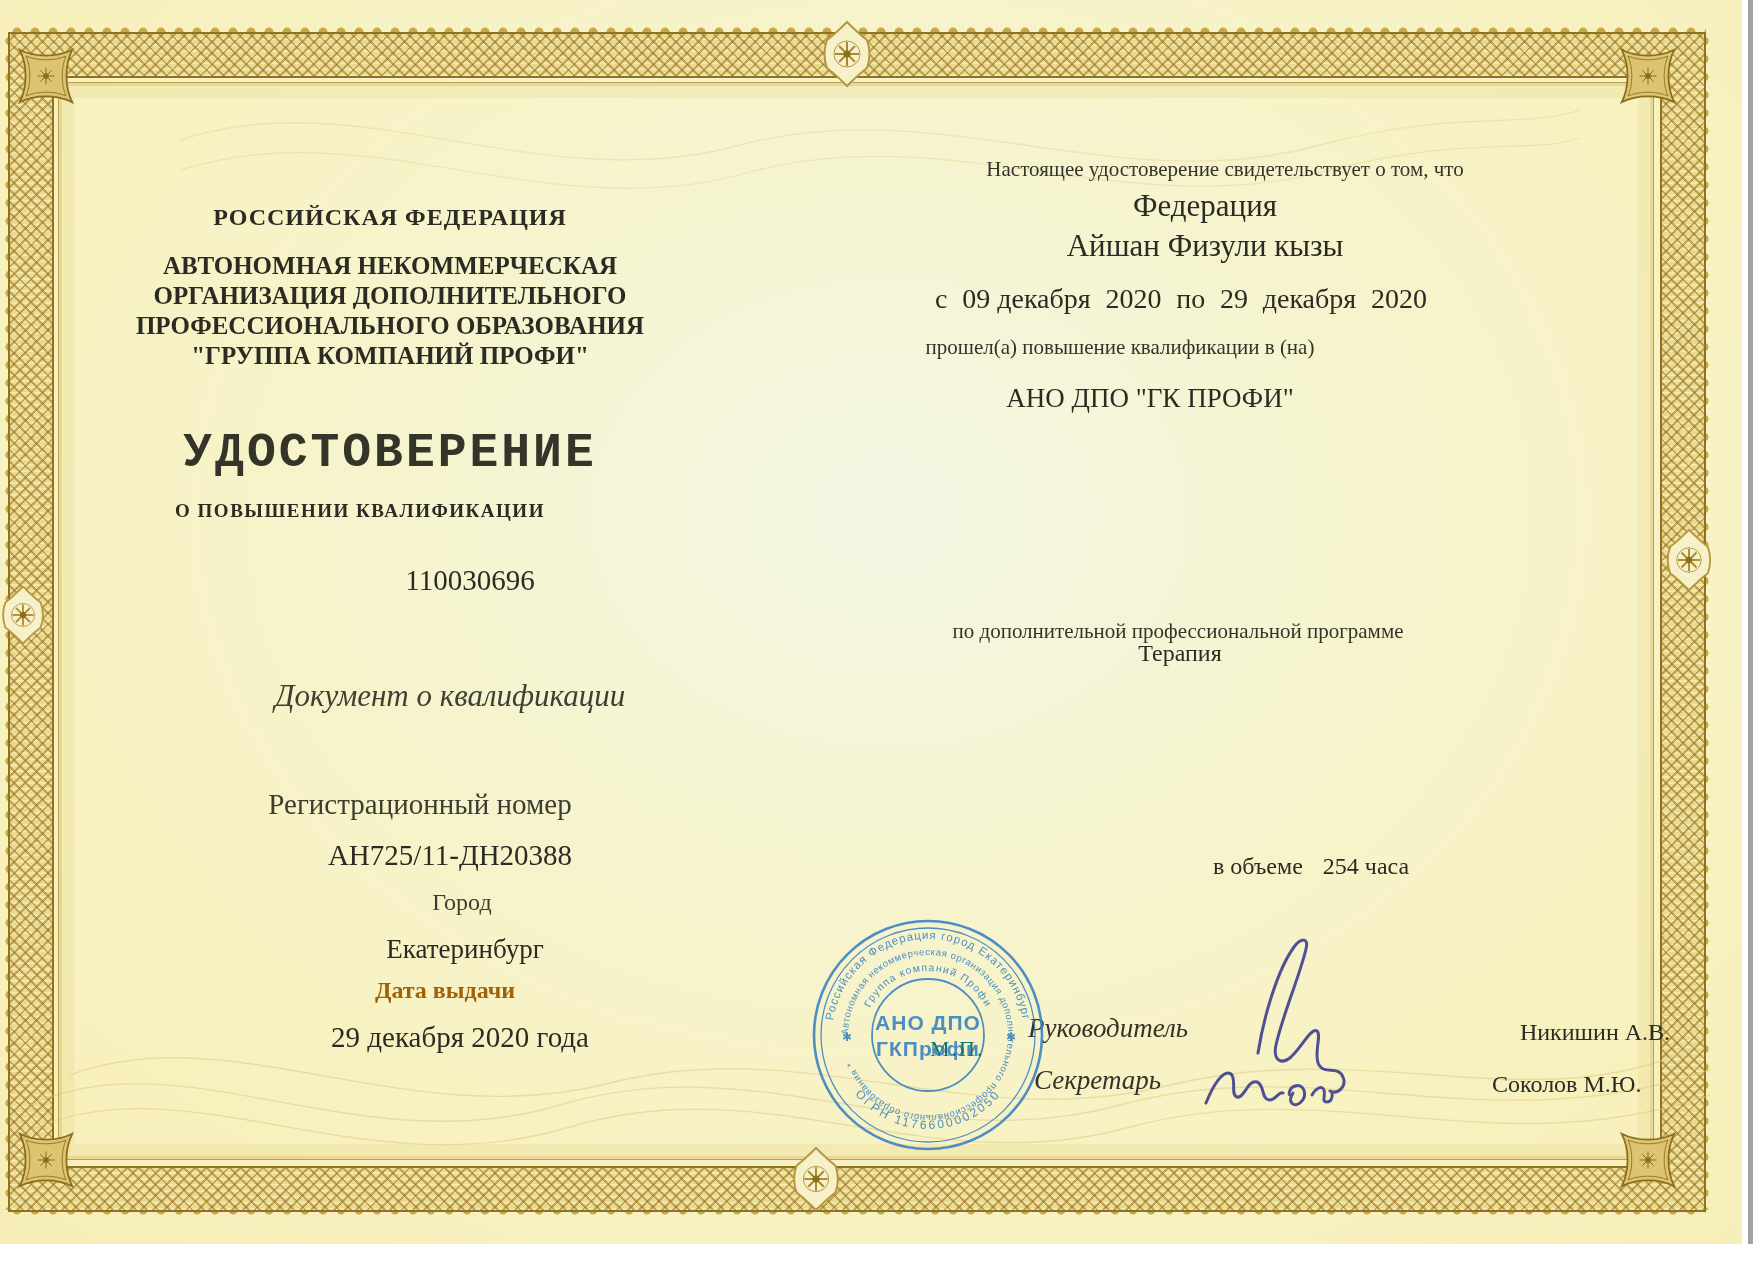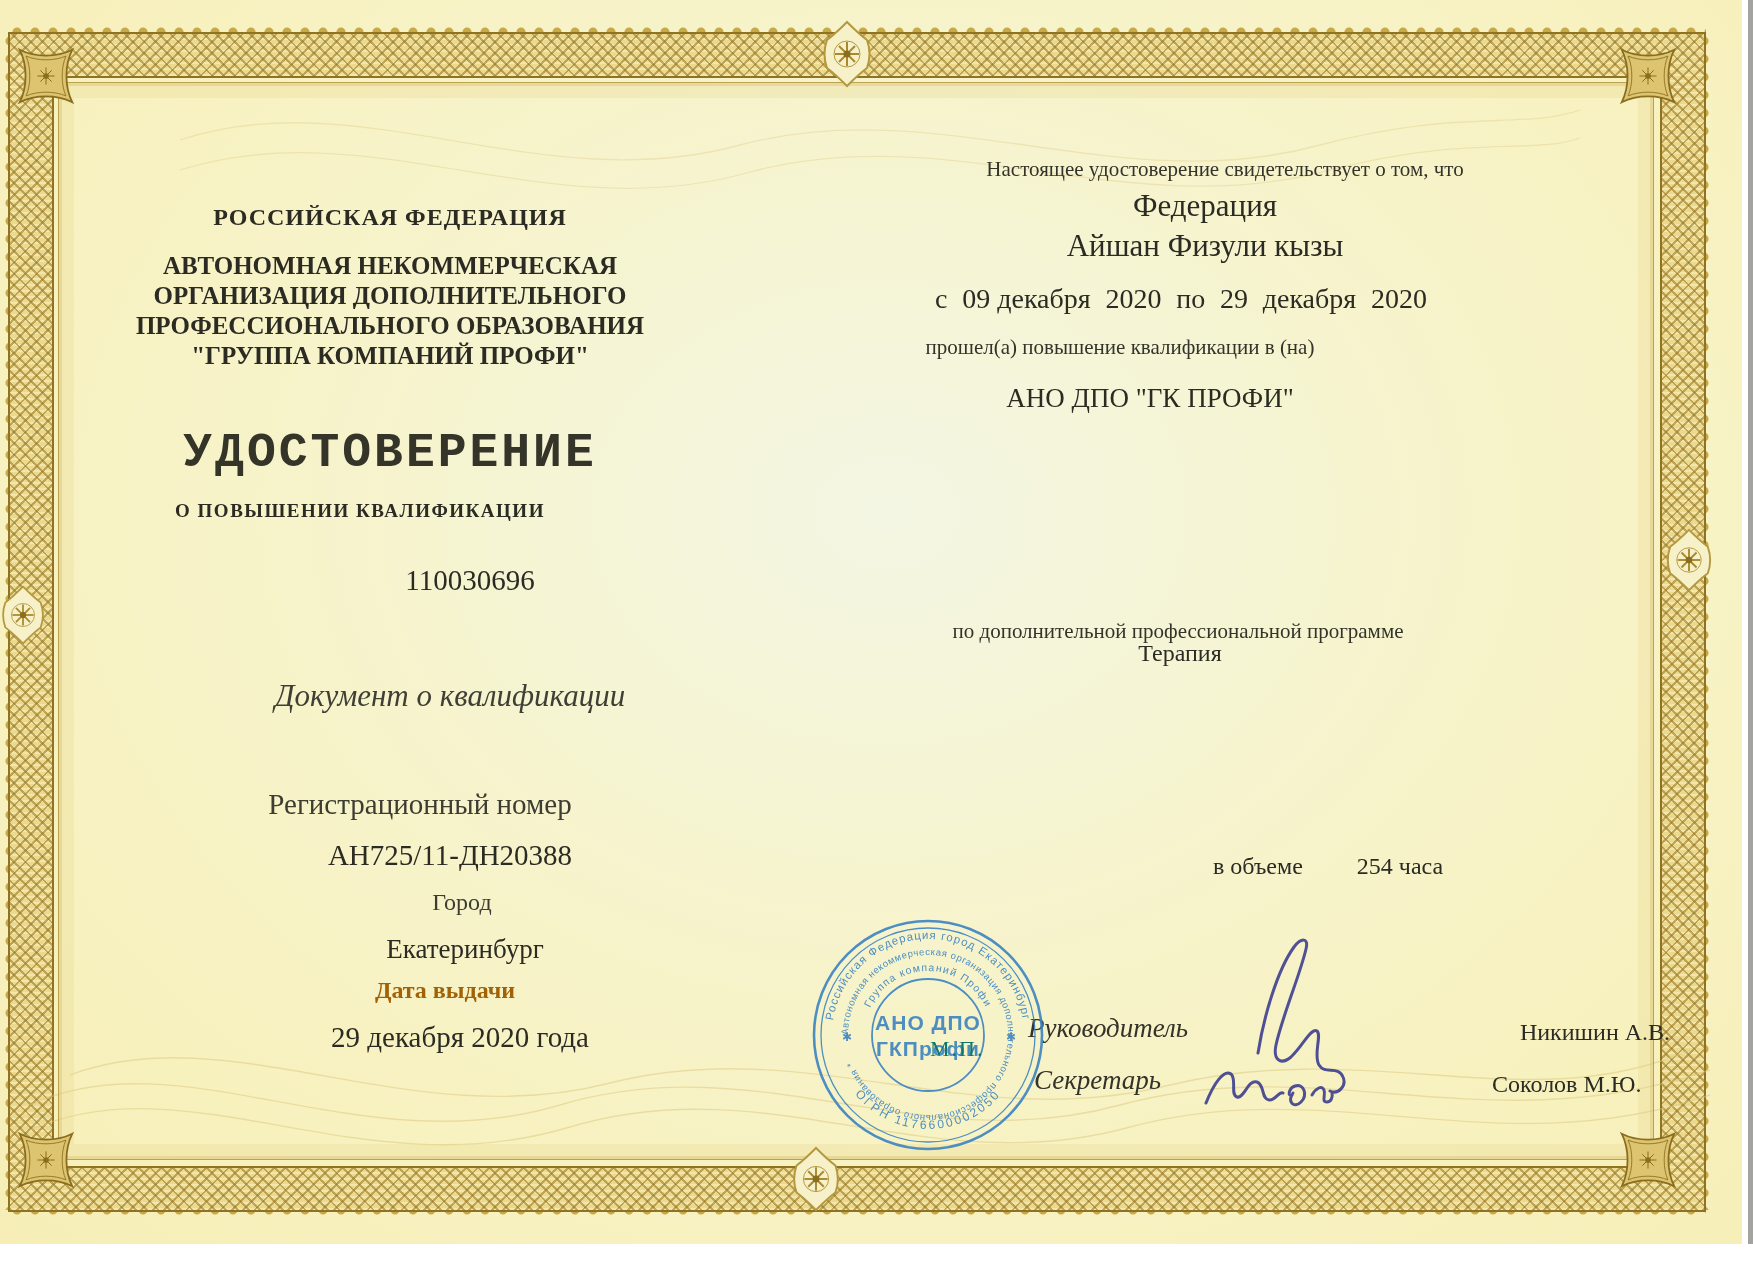--- a/index.html
+++ b/index.html
@@ -63,21 +63,21 @@
   .c-date{left:150px;top:1021px;width:620px;font-size:29px;}
 
   .c-intro{left:955px;top:157px;width:540px;font-size:21px;color:#33332a;}
   .c-surname{left:935px;top:188px;width:540px;font-size:31px;}
   .c-name{left:935px;top:228px;width:540px;font-size:31px;}
   .c-period{left:935px;top:283px;width:492px;display:flex;justify-content:space-between;font-size:28px;}
   .c-completed{left:850px;top:335px;width:540px;font-size:21px;color:#33332a;}
   .c-orgshort{left:880px;top:383px;width:540px;font-size:27px;}
   .c-proglabel{left:908px;top:619px;width:540px;font-size:21px;color:#33332a;}
   .c-program{left:910px;top:640px;width:540px;font-size:24px;}
-  .c-volume{left:1213px;top:853px;display:flex;gap:54px;font-size:24px;}
+  .c-volume{left:1213px;top:853px;display:flex;gap:20px;font-size:24px;}
   .c-headlabel{left:1028px;top:1013px;width:240px;font-size:27px;font-style:italic;color:#33332a;text-align:left;}
   .c-seclabel{left:1034px;top:1065px;width:240px;font-size:27px;font-style:italic;color:#33332a;text-align:left;}
   .c-headname{left:1490px;top:1019px;width:210px;font-size:24px;text-align:center;}
   .c-secname{left:1492px;top:1071px;width:210px;font-size:24px;text-align:left;}
   .c-mp{left:930px;top:1036px;font-size:22px;color:#0f766e;letter-spacing:2px;z-index:6;}
 
   .stamp{position:absolute;left:810px;top:917px;width:236px;height:236px;z-index:5;opacity:.92;}
   .sigs{position:absolute;left:1180px;top:925px;width:270px;height:200px;z-index:6;}
   .hidden-defs{position:absolute;width:0;height:0;overflow:hidden;}
 </style>

